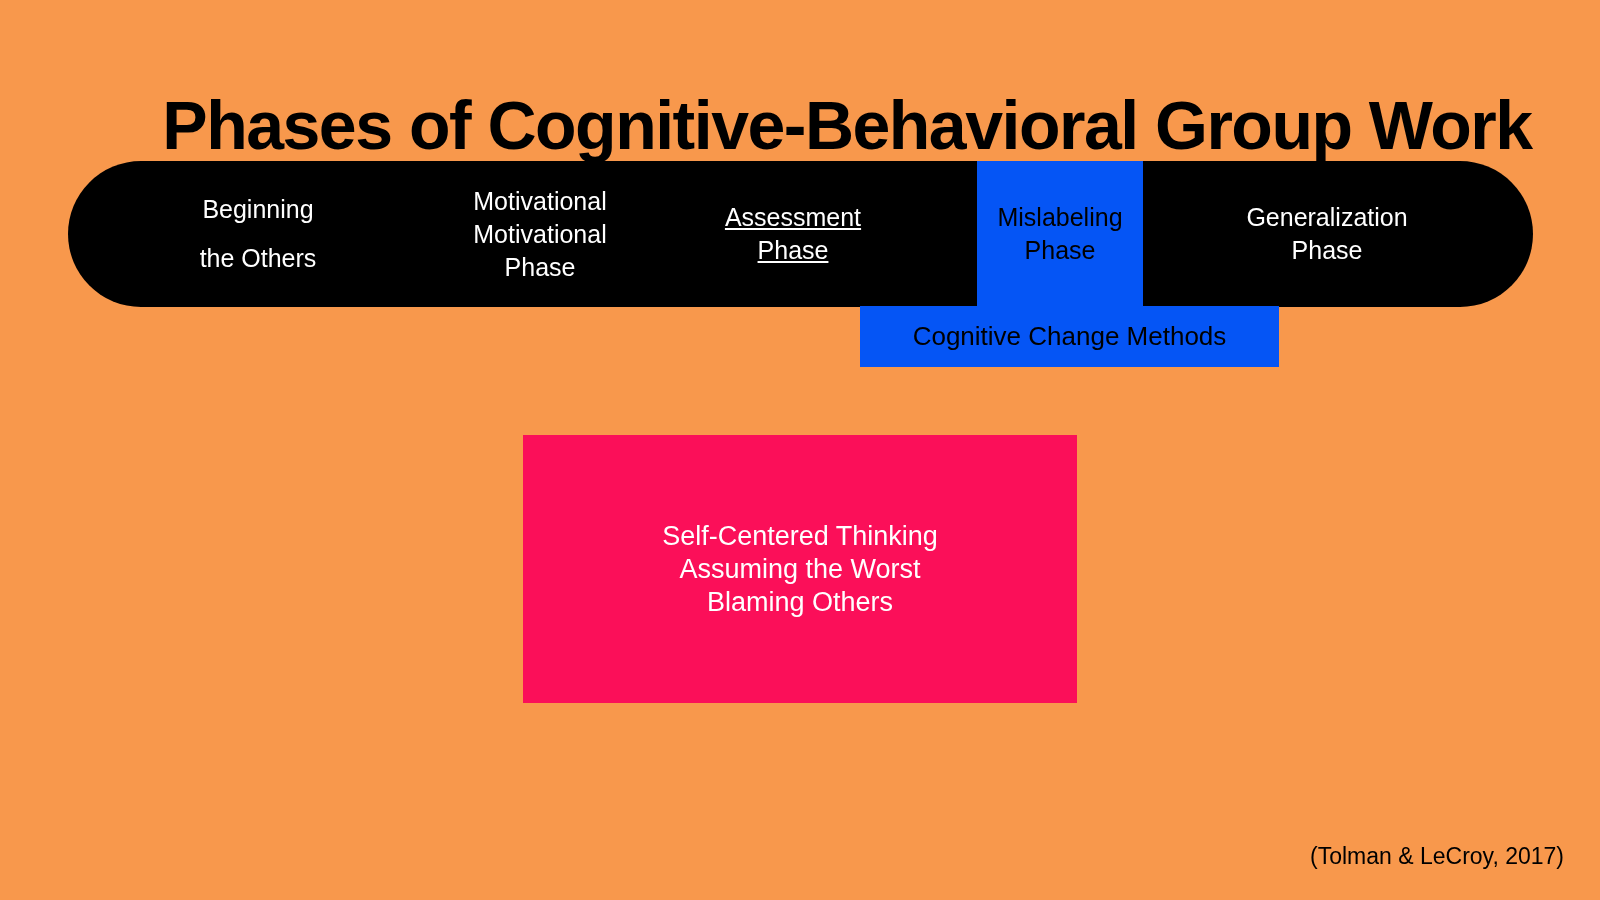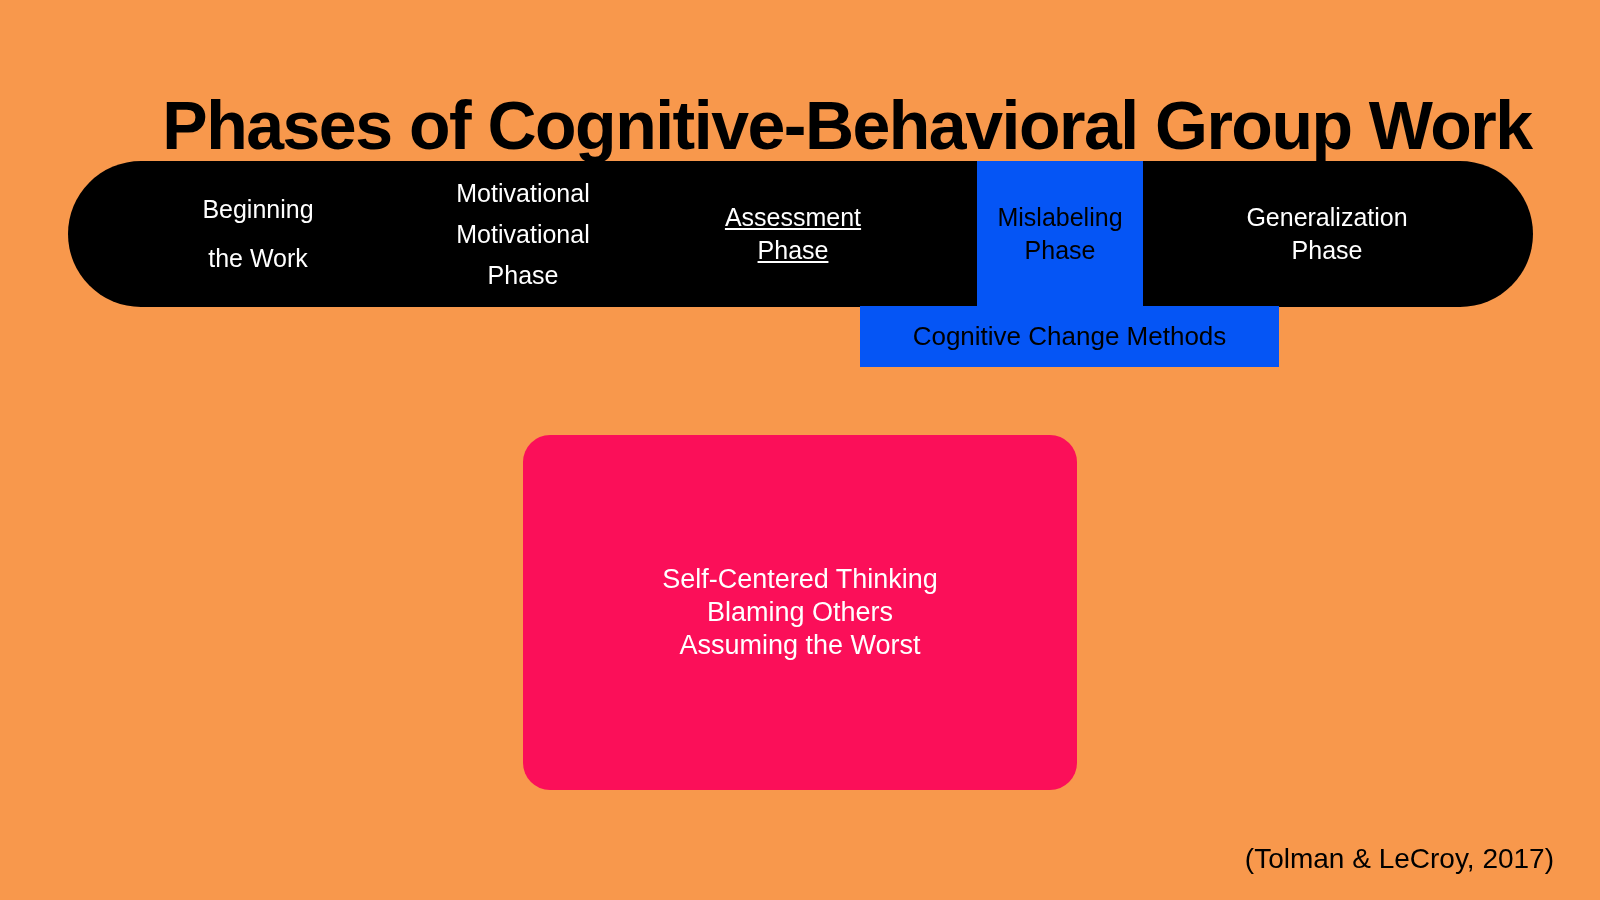--- a/index.html
+++ b/index.html
@@ -42,61 +42,60 @@
   .phase-label {
     position: absolute; top: 161px; height: 146px; width: 280px;
     display: flex; flex-direction: column;
     align-items: center; justify-content: center;
     text-align: center;
     font-size: 25px; line-height: 33px;
     color: var(--color-text-light, #FFFFFF);
   }
   .phase-label.highlighted { color: var(--color-text-dark, #000000); }
   .p0 { left: 118px; gap: 16px; }
-  .p1 { left: 383px; gap: 8px; }
+  .p1 { left: 400px; }
   .p2 { left: 653px; text-decoration: underline; }
   .p3 { left: 920px; }
   .p4 { left: 1187px; }
 
   .pink-box {
     position: absolute; left: 523px; top: 435px;
-    width: 554px; height: 355px;
+    width: 554px; height: 268px;
     background: var(--color-accent-pink, #FB0F59);
     display: flex; flex-direction: column;
     align-items: center; justify-content: center;
     text-align: center;
     font-size: 27px; line-height: 33px;
     color: var(--color-text-light, #FFFFFF);
-    border-radius: 27px;
   }
 
   .citation {
-    position: absolute; top: 843px; right: 46px;
-    font-size: 28px;
+    position: absolute; top: 843px; right: 36px;
+    font-size: 23px;
     color: var(--color-text-dark, #000000);
   }
 </style>
 </head>
 <body>
 
 <div class="slide">
 
   <h1 class="title">Phases of Cognitive-Behavioral Group Work</h1>
 
   <div class="phase-bar"></div>
 
   <div class="highlight-col"></div>
 
   <div class="callout">
     <span>Cognitive Change Methods</span>
   </div>
 
   <div class="phase-label p0">
     <span>Beginning</span>
-    <span>the Work</span>
+    <span>the Others</span>
   </div>
 
   <div class="phase-label p1">
     <span>Motivational</span>
     <span>Motivational</span>
     <span>Phase</span>
   </div>
 
   <div class="phase-label p2">
     <span>Assessment</span>
@@ -108,19 +107,19 @@
     <span>Phase</span>
   </div>
 
   <div class="phase-label p4">
     <span>Generalization</span>
     <span>Phase</span>
   </div>
 
   <div class="pink-box">
     <div>Self-Centered Thinking</div>
+    <div>Assuming the Worst</div>
     <div>Blaming Others</div>
-    <div>Assuming the Worst</div>
   </div>
 
   <div class="citation">(Tolman &amp; LeCroy, 2017)</div>
 
 </div>
 
 </body></html>

